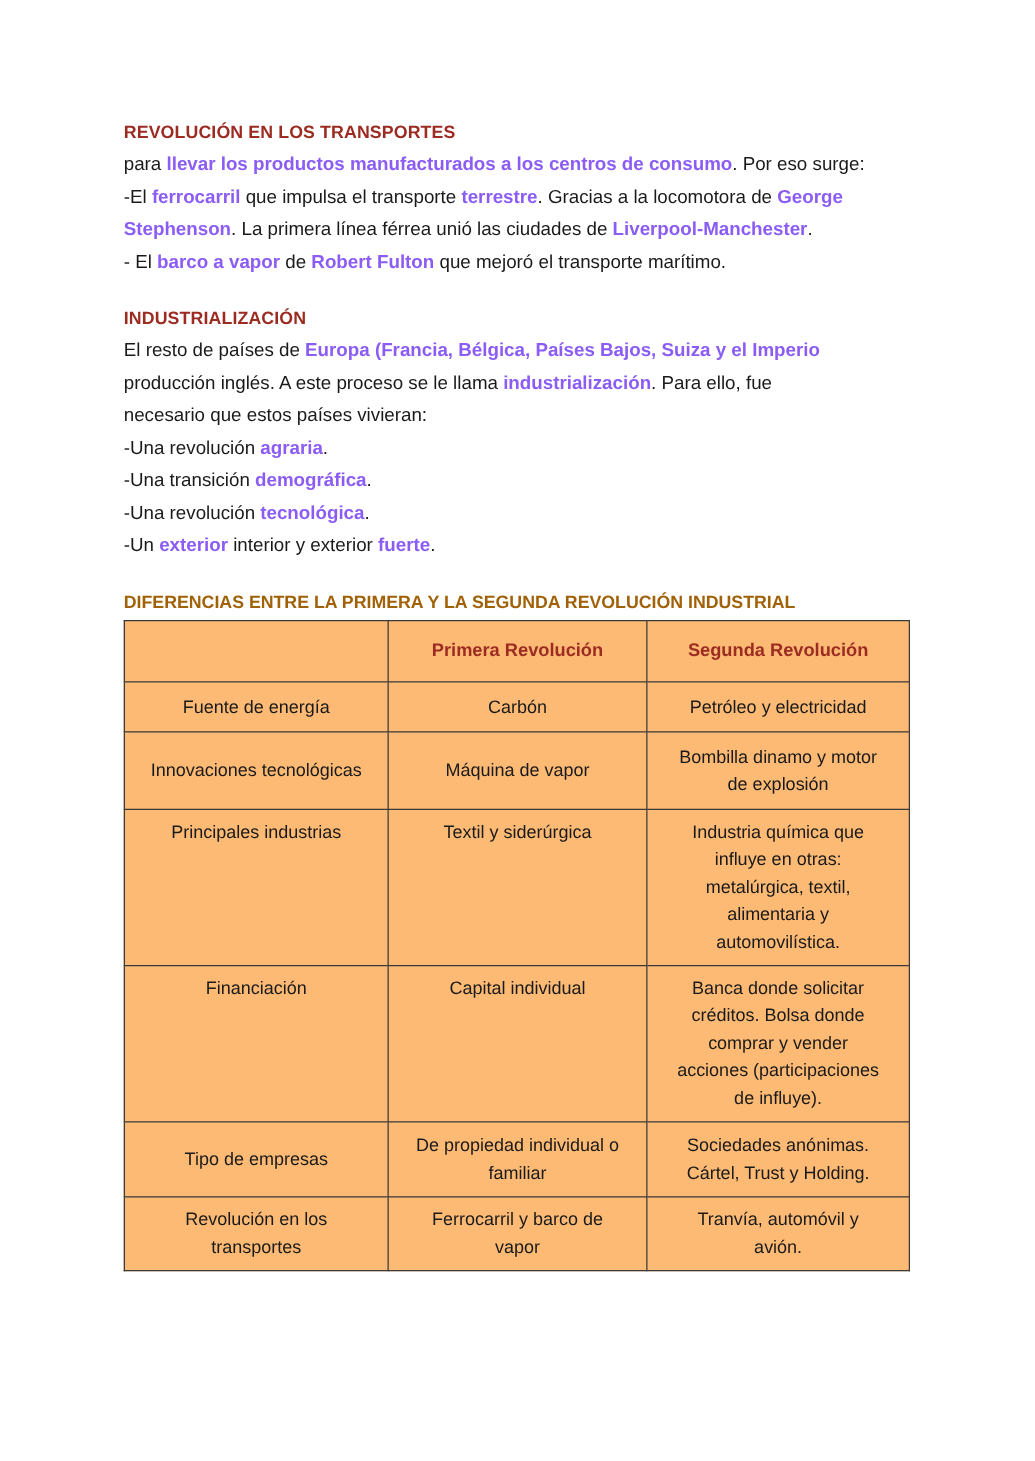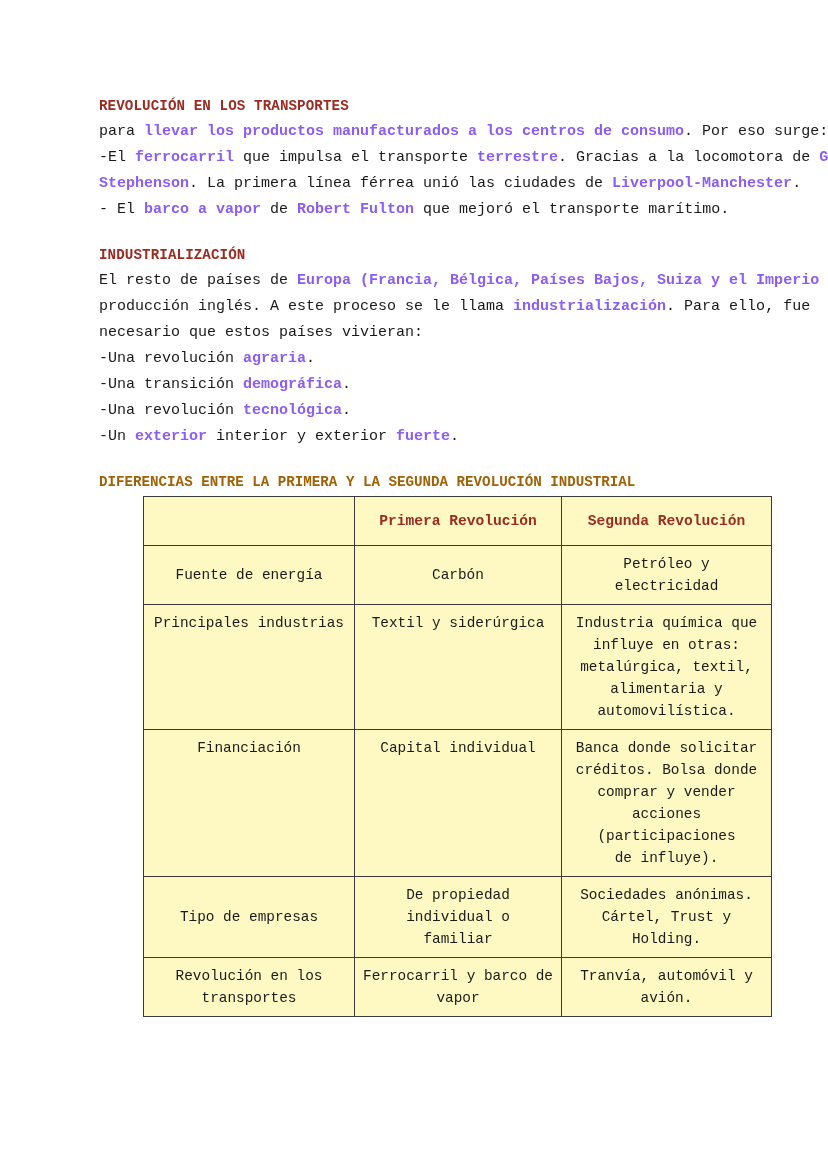--- a/index.html
+++ b/index.html
@@ -16,21 +16,20 @@
     position: relative;
     overflow: hidden;
   }
   .page {
     position: absolute;
     left: 0;
     top: 0;
     width: 828px;
     height: 1169px;
     background: #ffffff;
-    font-family: Liberation Mono, monospace;
   }
   .content {
     position: absolute;
     left: 99px;
     top: 96px;
     width: 640px;
   }
 
   
   .section-heading {
@@ -70,22 +69,21 @@
     font-weight: bold;
     color: #a16207;
     line-height: 20px;
     margin: 0 0 4px 0;
     white-space: nowrap;
   }
   table.compare {
     border-collapse: collapse;
     width: 628px;
     table-layout: fixed;
-    background: #fef9c3;
-    margin-left: 44px;
+    background: #fdba74;
   }
   table.compare col.c1 { width: 211px; }
   table.compare col.c2 { width: 207px; }
   table.compare col.c3 { width: 210px; }
 
   table.compare td,
   table.compare th {
     border: 1.3px solid #3a3a3a;
     padding: 7px 8px;
     text-align: center;
@@ -174,20 +172,38 @@
               <div class="cell-lines">
                 <span>Carbón</span>
               </div>
             </td>
             <td>
               <div class="cell-lines">
                 <span>Petróleo y electricidad</span>
               </div>
             </td>
           </tr>
+          <tr class="r-short" style="height: 62px;">
+            <td>
+              <div class="cell-lines">
+                <span>Innovaciones tecnológicas</span>
+              </div>
+            </td>
+            <td>
+              <div class="cell-lines">
+                <span>Máquina de vapor</span>
+              </div>
+            </td>
+            <td>
+              <div class="cell-lines">
+                <span>Bombilla dinamo y motor</span>
+                <span>de explosión</span>
+              </div>
+            </td>
+          </tr>
           <tr class="r-tall" style="height: 124px;">
             <td>
               <div class="cell-lines">
                 <span>Principales industrias</span>
               </div>
             </td>
             <td>
               <div class="cell-lines">
                 <span>Textil y siderúrgica</span>
               </div>

